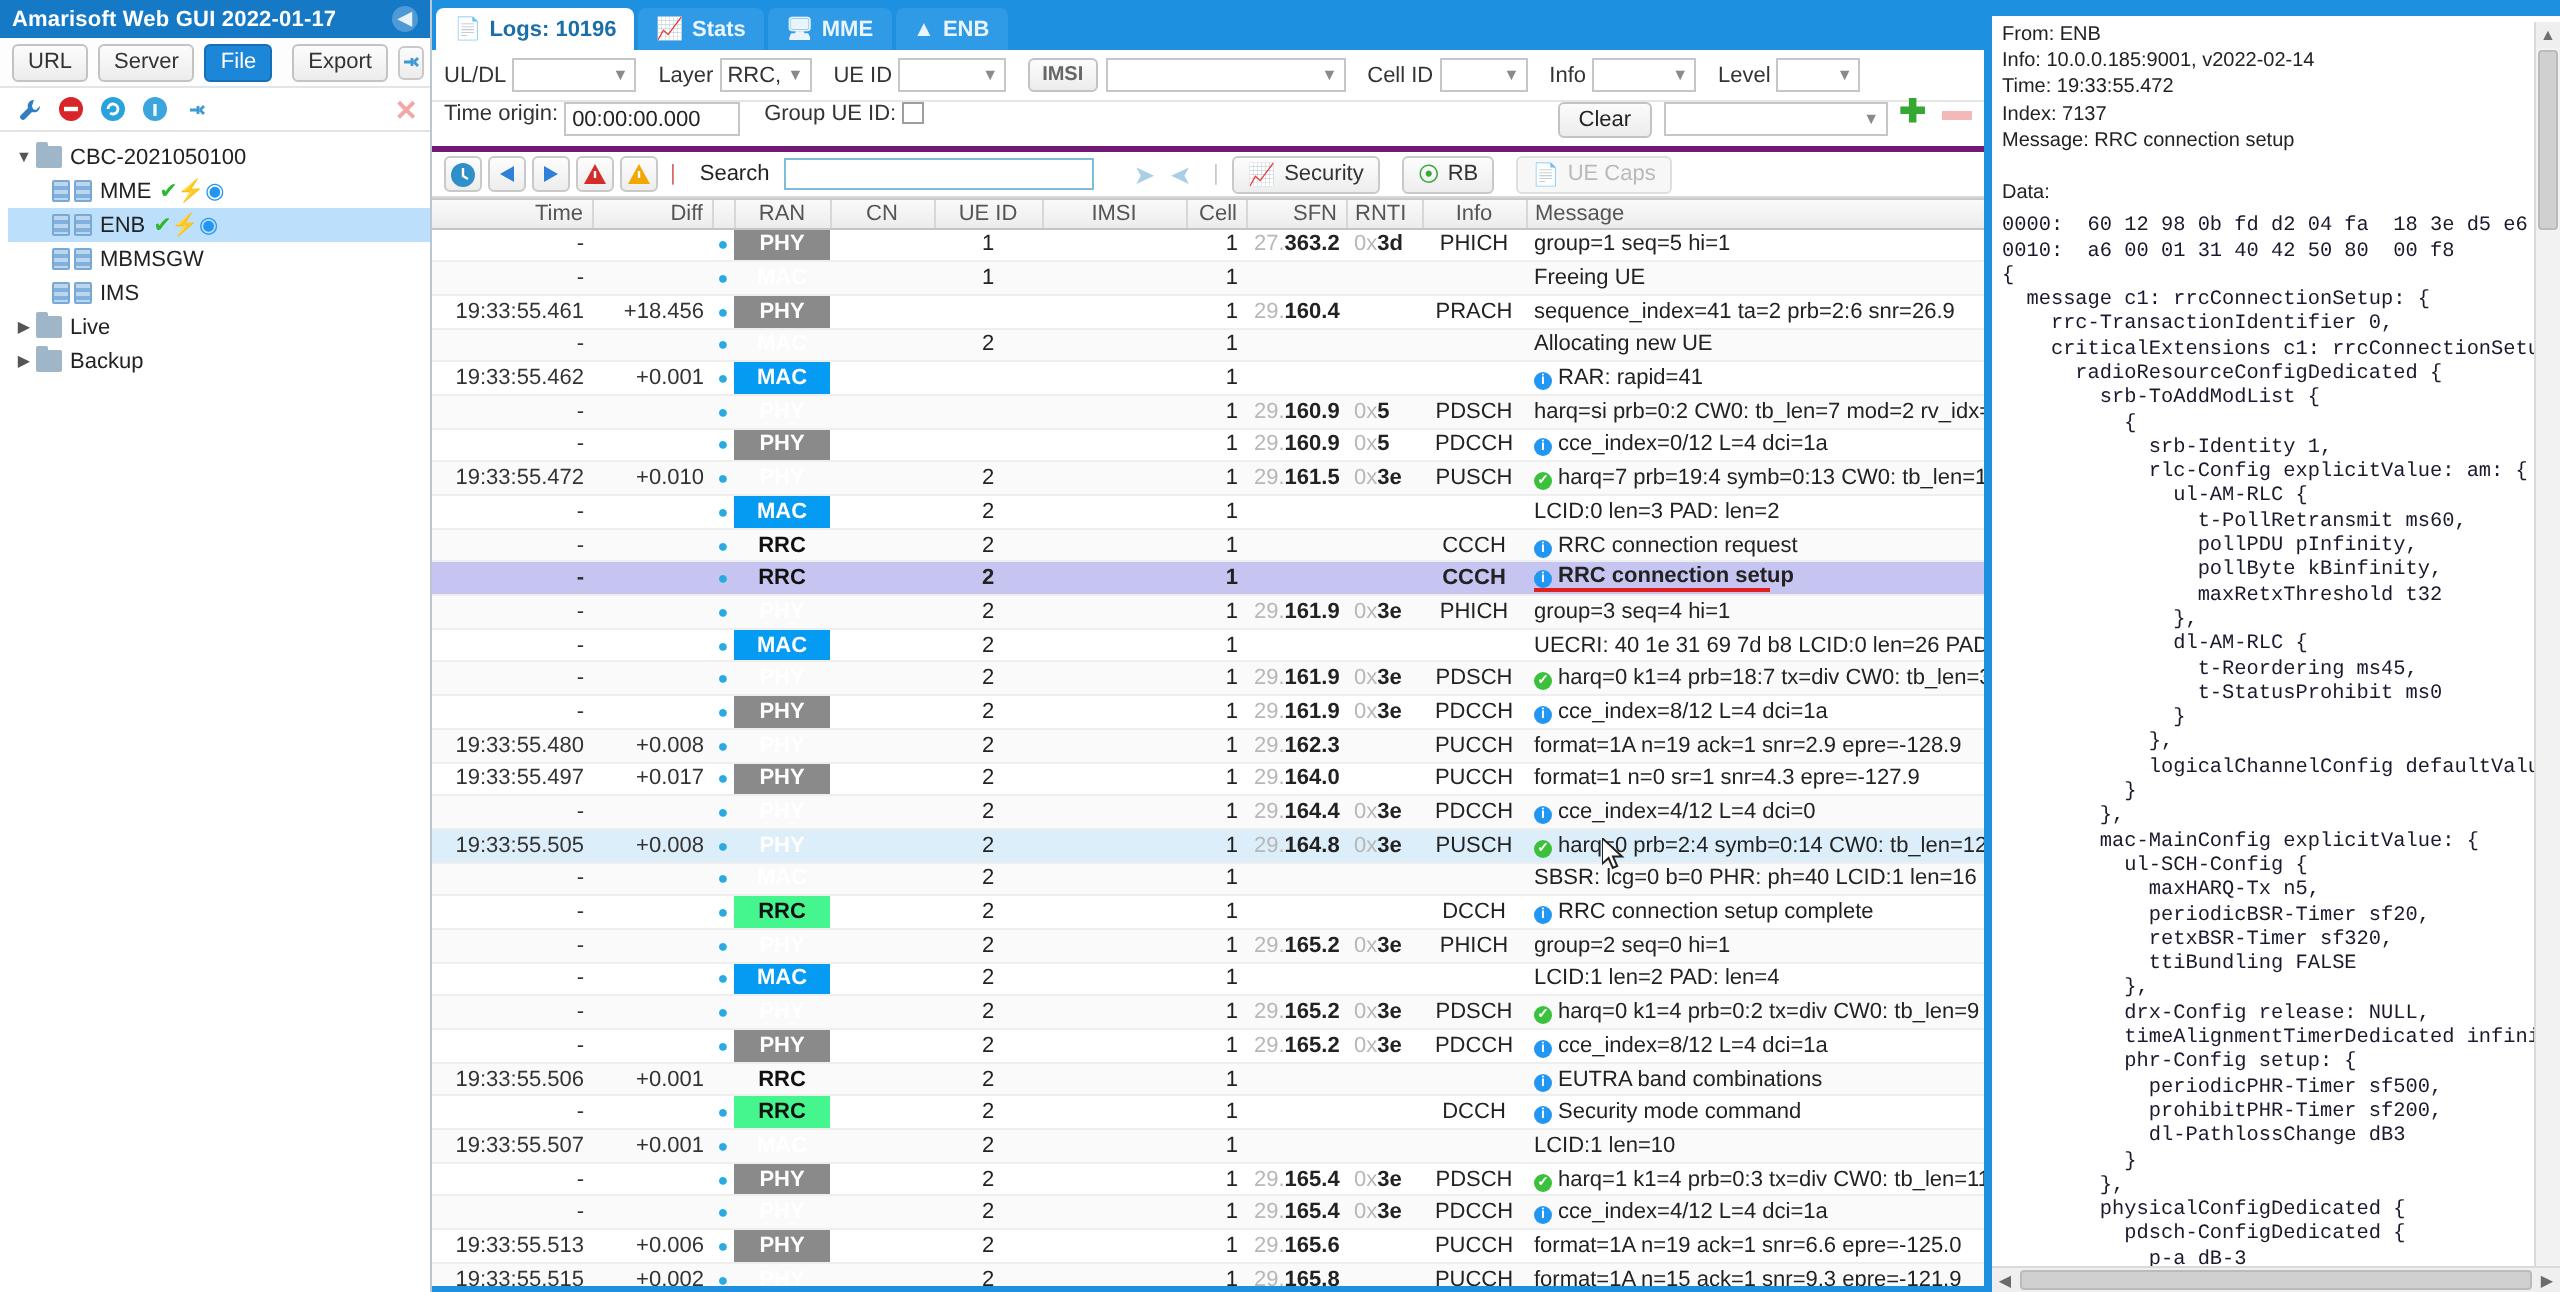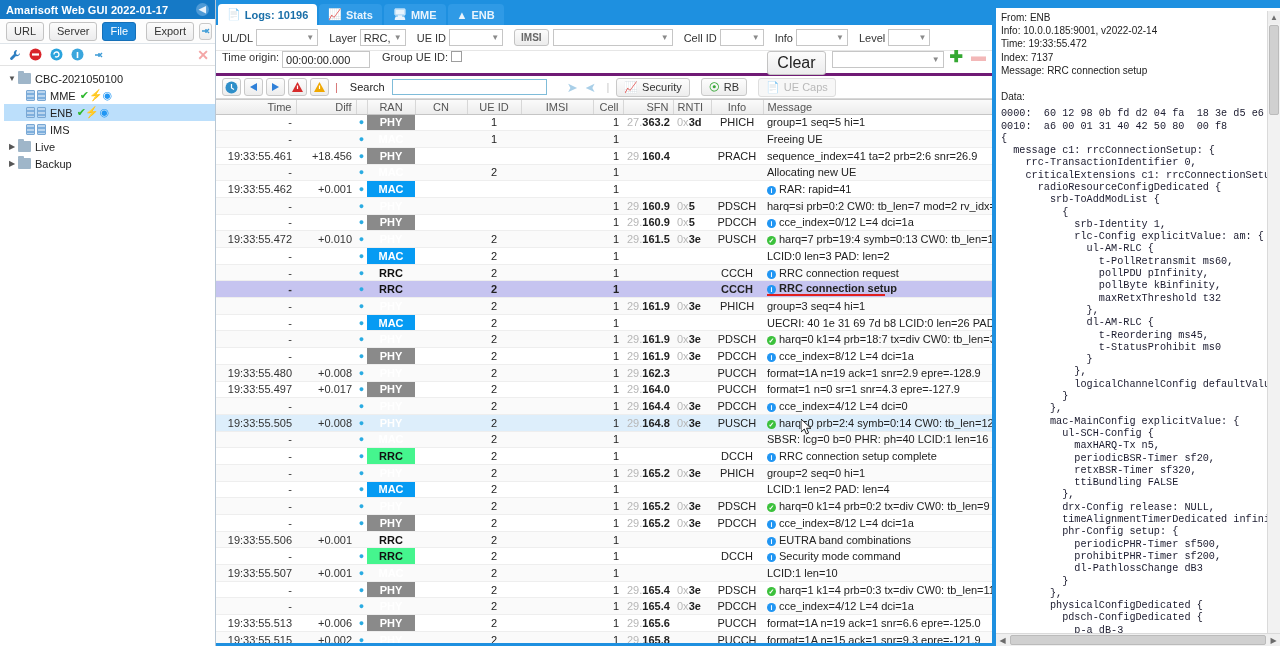--- a/index.html
+++ b/index.html
@@ -94,21 +94,21 @@
   }
   .caret { color: #8a8a8a; font-size: 8px; margin-left: 3px; }
   .imsibtn {
     border: 1px solid #c3c3c3; background: linear-gradient(#fcfcfc,#ececec);
     border-radius: 3px; font-size: 10px; font-weight: bold; color: #666;
     padding: 2px 6px; margin-right: 4px; cursor: pointer;
   }
   .row2 { height: 25px; display: flex; align-items: flex-start; padding: 0 6px; border-bottom: 3px solid #701a75; }
   .tinput { border: 1px solid #c6c6c6; height: 17px; font-size: 11px; padding: 0 3px; color: #222; background: #fff; font-family: "Liberation Sans", sans-serif; }
   .cbox { width: 11px; height: 11px; border: 1px solid #9e9e9e; background: #fff; display: inline-block; vertical-align: -1px; cursor: pointer; }
-  .clearbtn { border: 1px solid #c3c3c3; background: linear-gradient(#fcfcfc,#ececed); border-radius: 3px; padding: 2px 9px; font-size: 16px; cursor: pointer; }
+  .clearbtn { border: 1px solid #c3c3c3; background: linear-gradient(#fcfcfc,#ececed); border-radius: 3px; padding: 2px 9px; font-size: 11px; cursor: pointer; }
   .plus { color: #34a832; font-size: 16px; font-weight: bold; cursor: pointer; line-height: 12px; }
   .minus { color: #f3b8b8; font-size: 15px; font-weight: bold; cursor: default; line-height: 10px; }
 
   .row3 { height: 23px; display: flex; align-items: center; gap: 3px; padding: 0 6px; border-bottom: 1px solid #d8d8d8; }
   .tbtn {
     width: 19px; height: 18px; border: 1px solid #c9c9c9; border-radius: 3px;
     background: linear-gradient(#fdfdfd,#ededed);
     display: inline-flex; align-items: center; justify-content: center;
     font-size: 11px; cursor: pointer;
   }
@@ -250,20 +250,25 @@
         <span class="dot-bolt">⚡</span>
         <span class="dot-play">◉</span>
       </div>
       <div class="tnode lvl2 sel">
         <span class="srv"></span>
         <span class="srv"></span>
         <span class="nm">ENB</span>
         <span class="dot-ok">✔</span>
         <span class="dot-bolt">⚡</span>
         <span class="dot-play">◉</span>
+      </div>
+      <div class="tnode lvl2">
+        <span class="srv"></span>
+        <span class="srv"></span>
+        <span class="nm">MBMSGW</span>
       </div>
       <div class="tnode lvl2">
         <span class="srv"></span>
         <span class="srv"></span>
         <span class="nm">IMS</span>
       </div>
       <div class="tnode lvl1">
         <span class="tw">▶</span>
         <span class="folder"></span>
         <span>Live</span>

